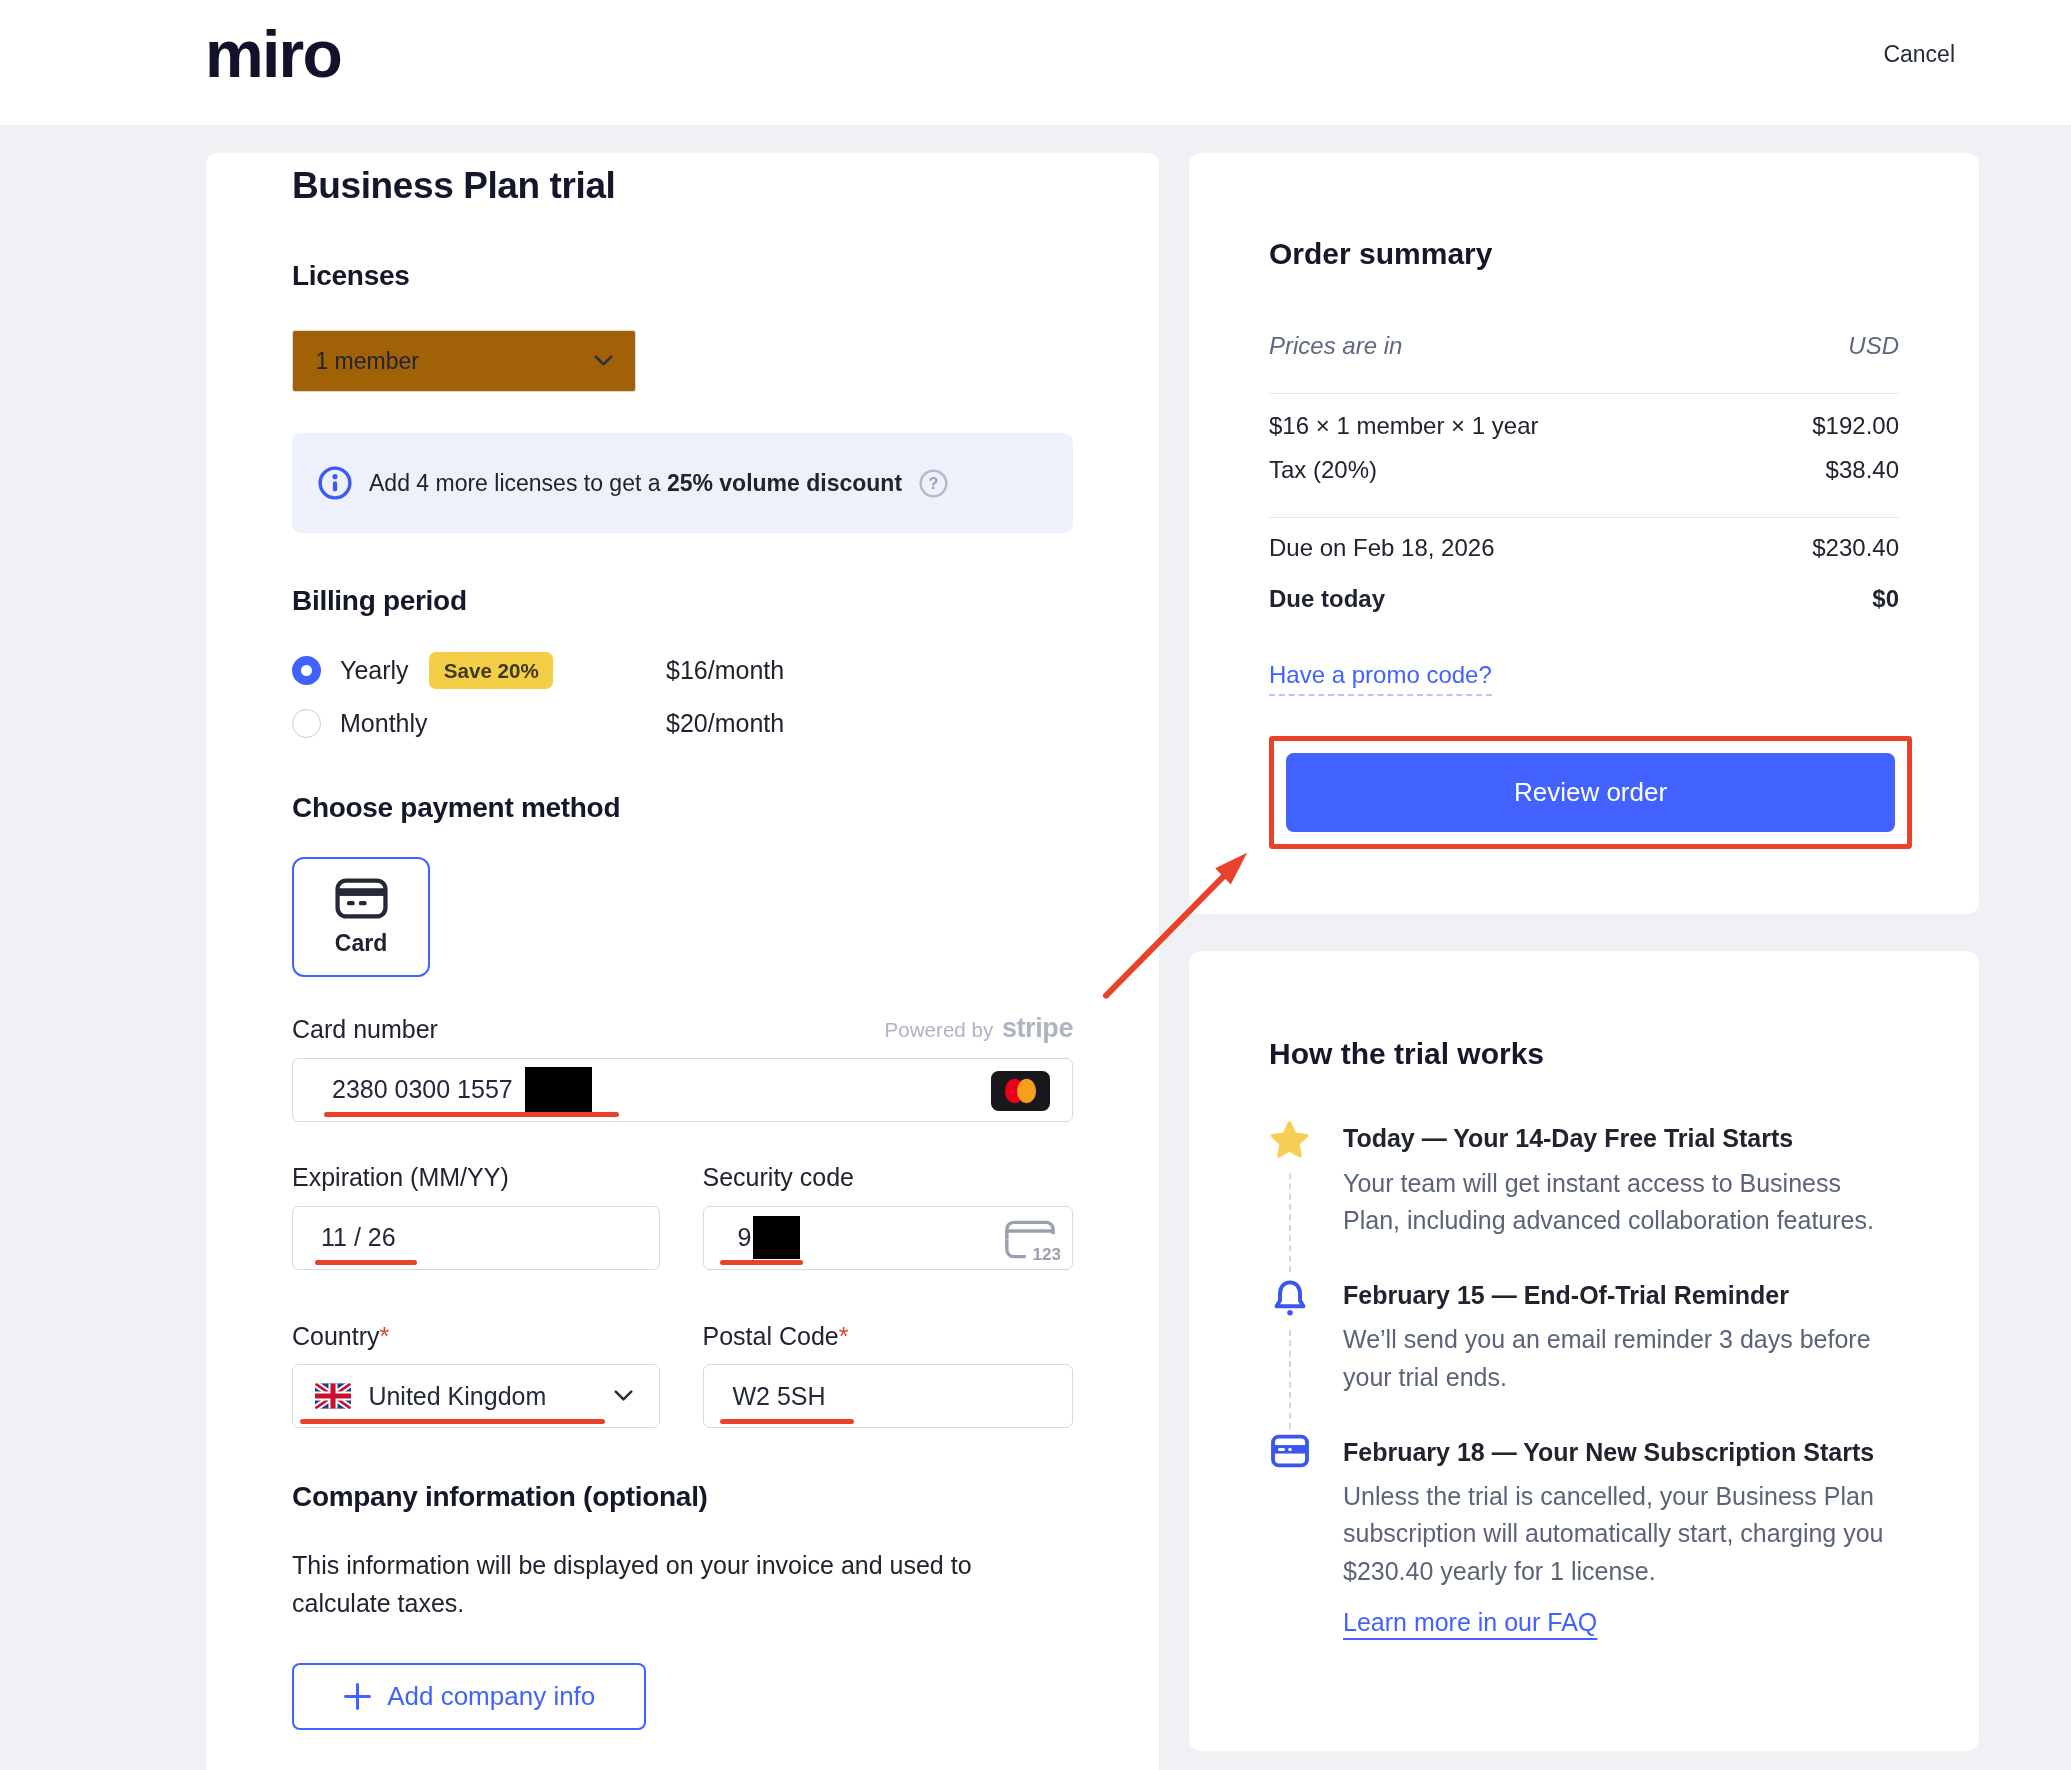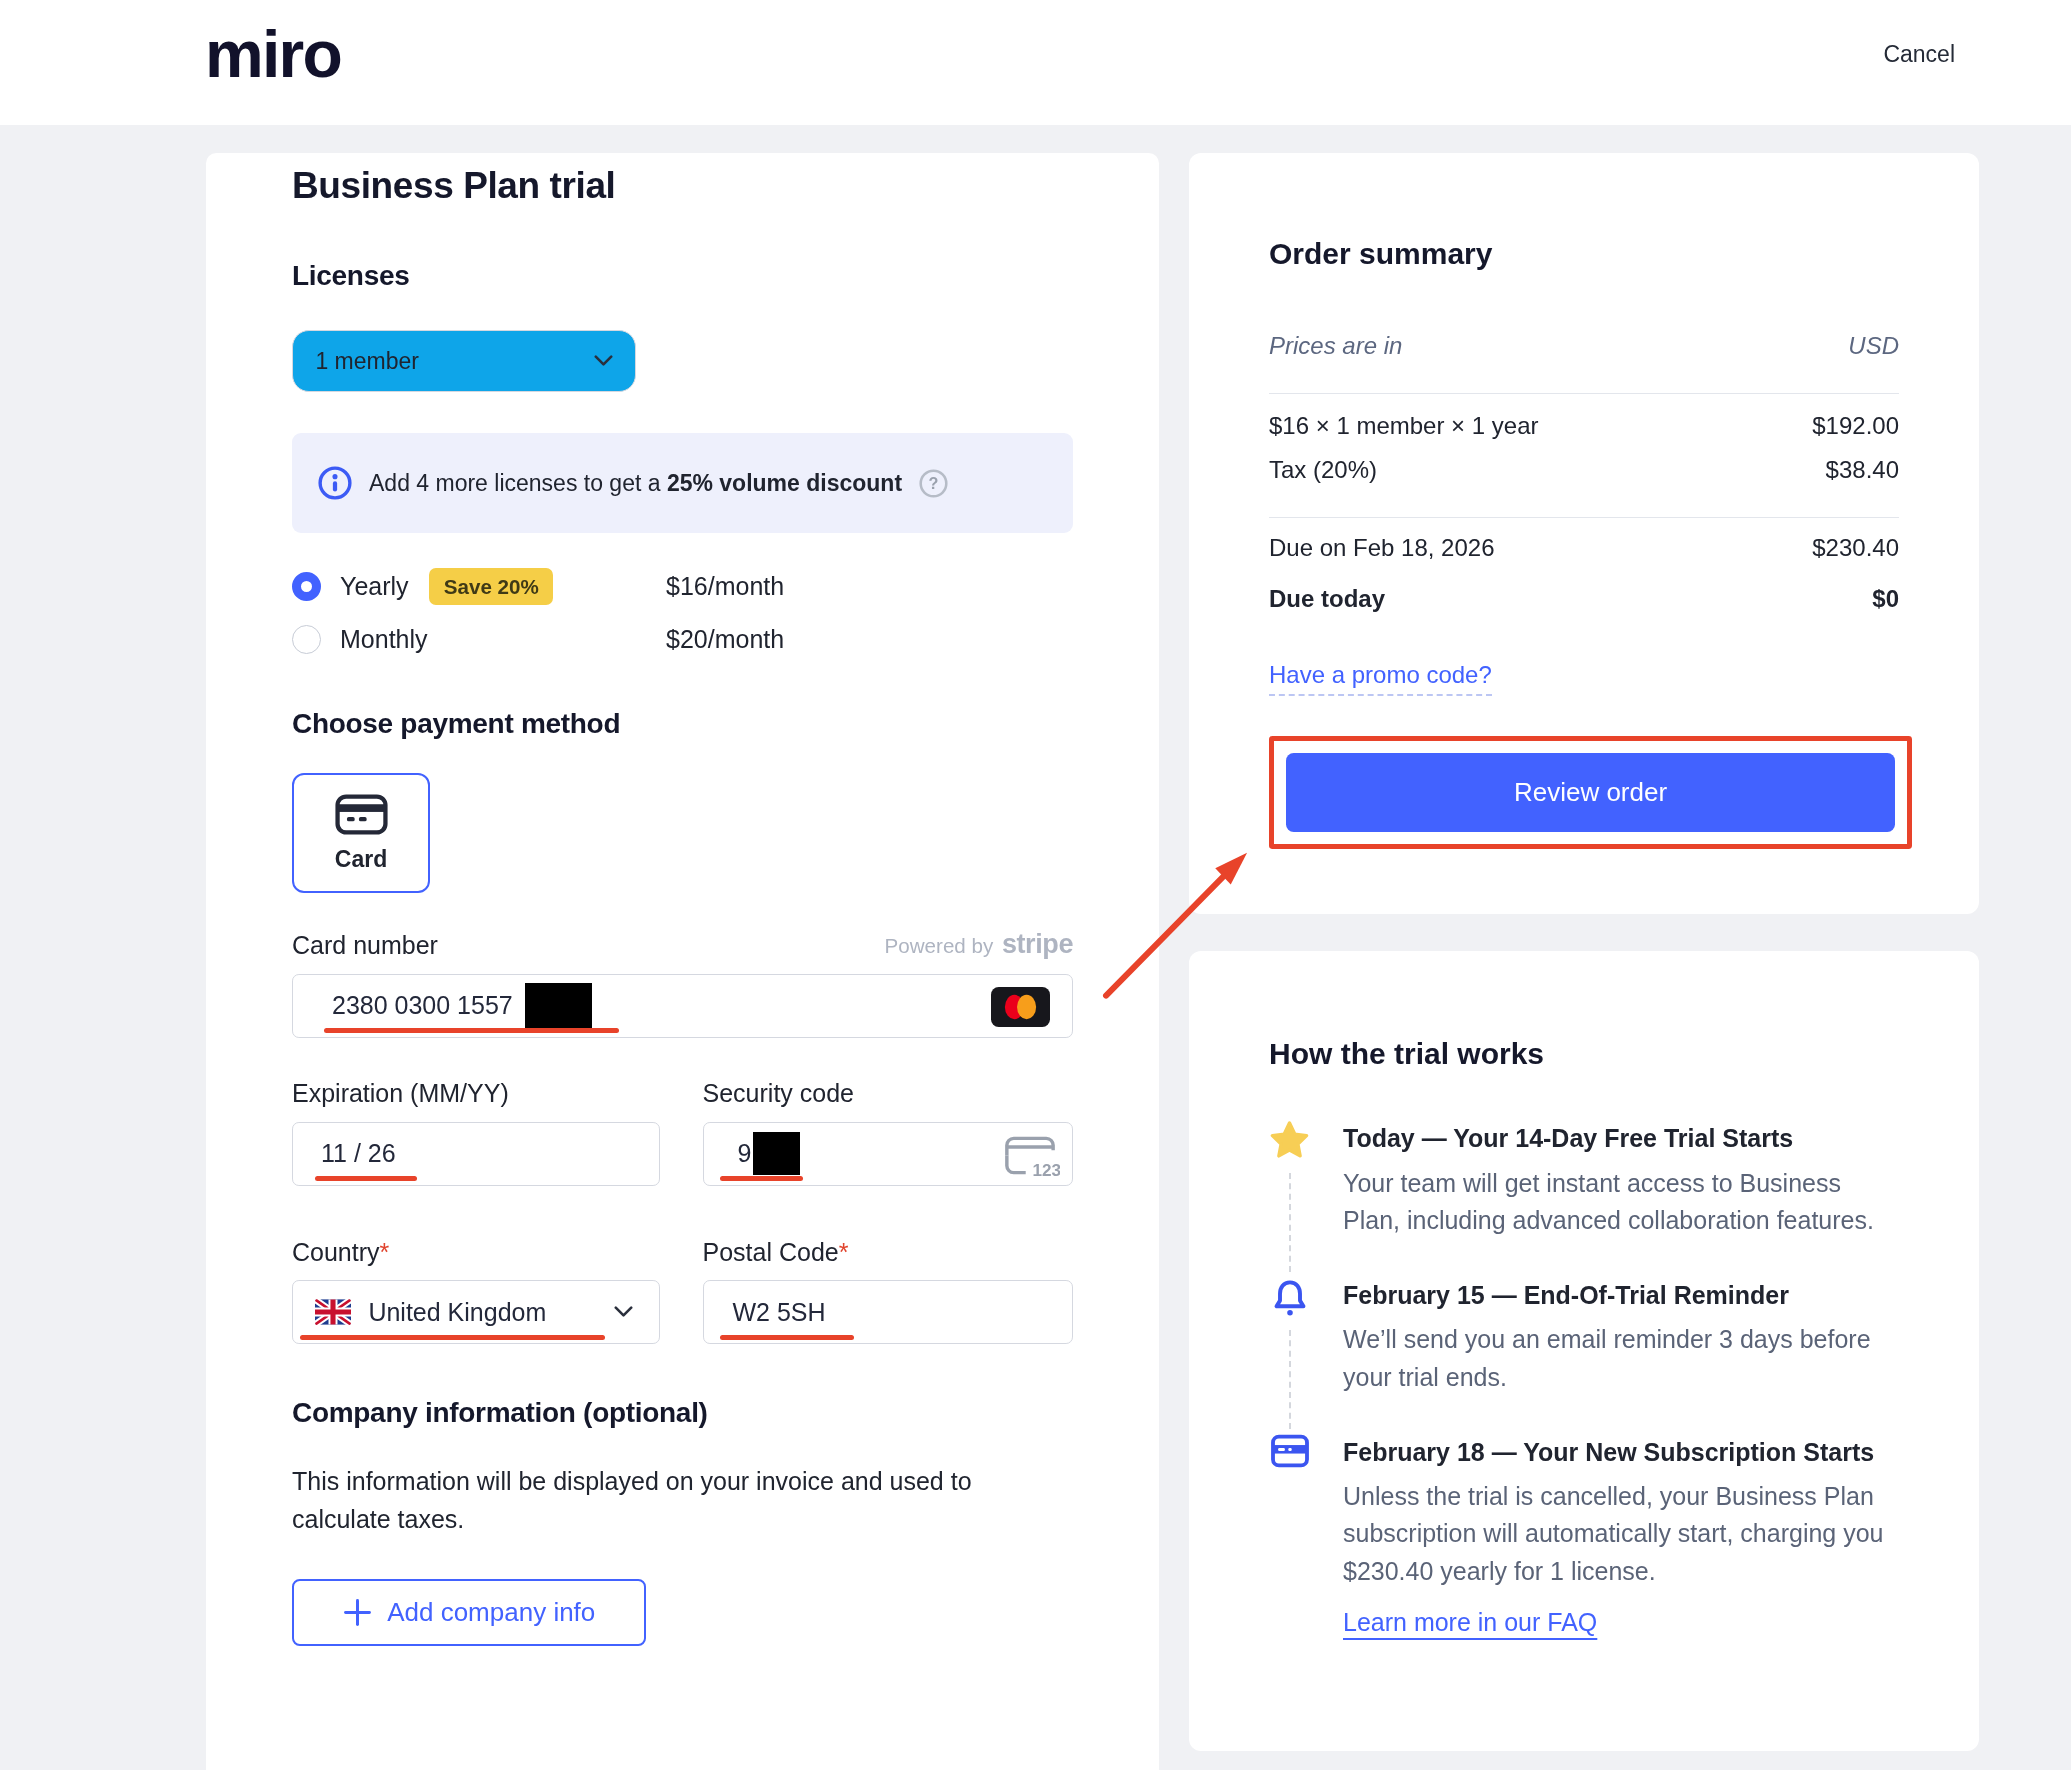--- a/index.html
+++ b/index.html
@@ -23,22 +23,22 @@
   }
   .right-col { position:absolute; left:1189px; top:153px; width:790px; }
   .panel { background:#fff; border-radius:12px; }
 
   h1.plan-title { font-size:37px; font-weight:700; color:#15182b; letter-spacing:-0.4px; }
   h2.section-h { font-size:28px; font-weight:700; color:#15182b; letter-spacing:-0.3px; }
 
   
   .licenses-h { margin-top:53px; }
   .select-box {
-    margin-top:38px; width:344px; height:62px; border:0.9px solid #d5d8e0; border-radius:17px;
-    background:#0ea5e9; display:flex; align-items:center; padding:0 22.4px; cursor:pointer;
+    margin-top:38px; width:344px; height:62px; border:0.9px solid #d5d8e0; border-radius:3px;
+    background:#a16207; display:flex; align-items:center; padding:0 22.4px; cursor:pointer;
     justify-content:space-between; font-size:23px; color:#20242f;
   }
   .chevron { width:19px; height:12px; flex:none; }
 
   
   .banner {
     margin-top:41px; width:781px; background:#eef0fc; border-radius:9px;
     padding:33px 26px; display:flex; align-items:center; gap:17px; font-size:23px; color:#20242f;
   }
   .banner b { font-weight:700; }
@@ -162,20 +162,21 @@
       <circle cx="20" cy="12.5" r="3" fill="#3c5bf5"></circle>
       <rect x="17.5" y="18" width="5" height="12" rx="2.5" fill="#3c5bf5"></rect>
     </svg>
     <span><span>Add 4 more licenses to get a </span><b>25% volume discount</b></span>
     <svg class="icon-badge" style="width:29px;height:29px;font-size:27px" viewBox="0 0 34 34">
       <circle cx="17" cy="17" r="15" fill="none" stroke="#b6bcc7" stroke-width="3"></circle>
       <text x="17" y="23.5" text-anchor="middle" font-size="19" font-weight="700" fill="#9aa1ad" font-family="Liberation Sans, sans-serif">?</text>
     </svg>
   </div>
 
+  <h2 class="section-h billing-h">Billing period</h2>
   <div class="radio-row first">
     <span class="radio sel"></span>
     <span class="radio-label">Yearly</span>
     <span class="save-badge">Save 20%</span>
     <span class="price">$16/month</span>
   </div>
   <div class="radio-row">
     <span class="radio unsel"></span>
     <span class="radio-label">Monthly</span>
     <span class="price">$20/month</span>

